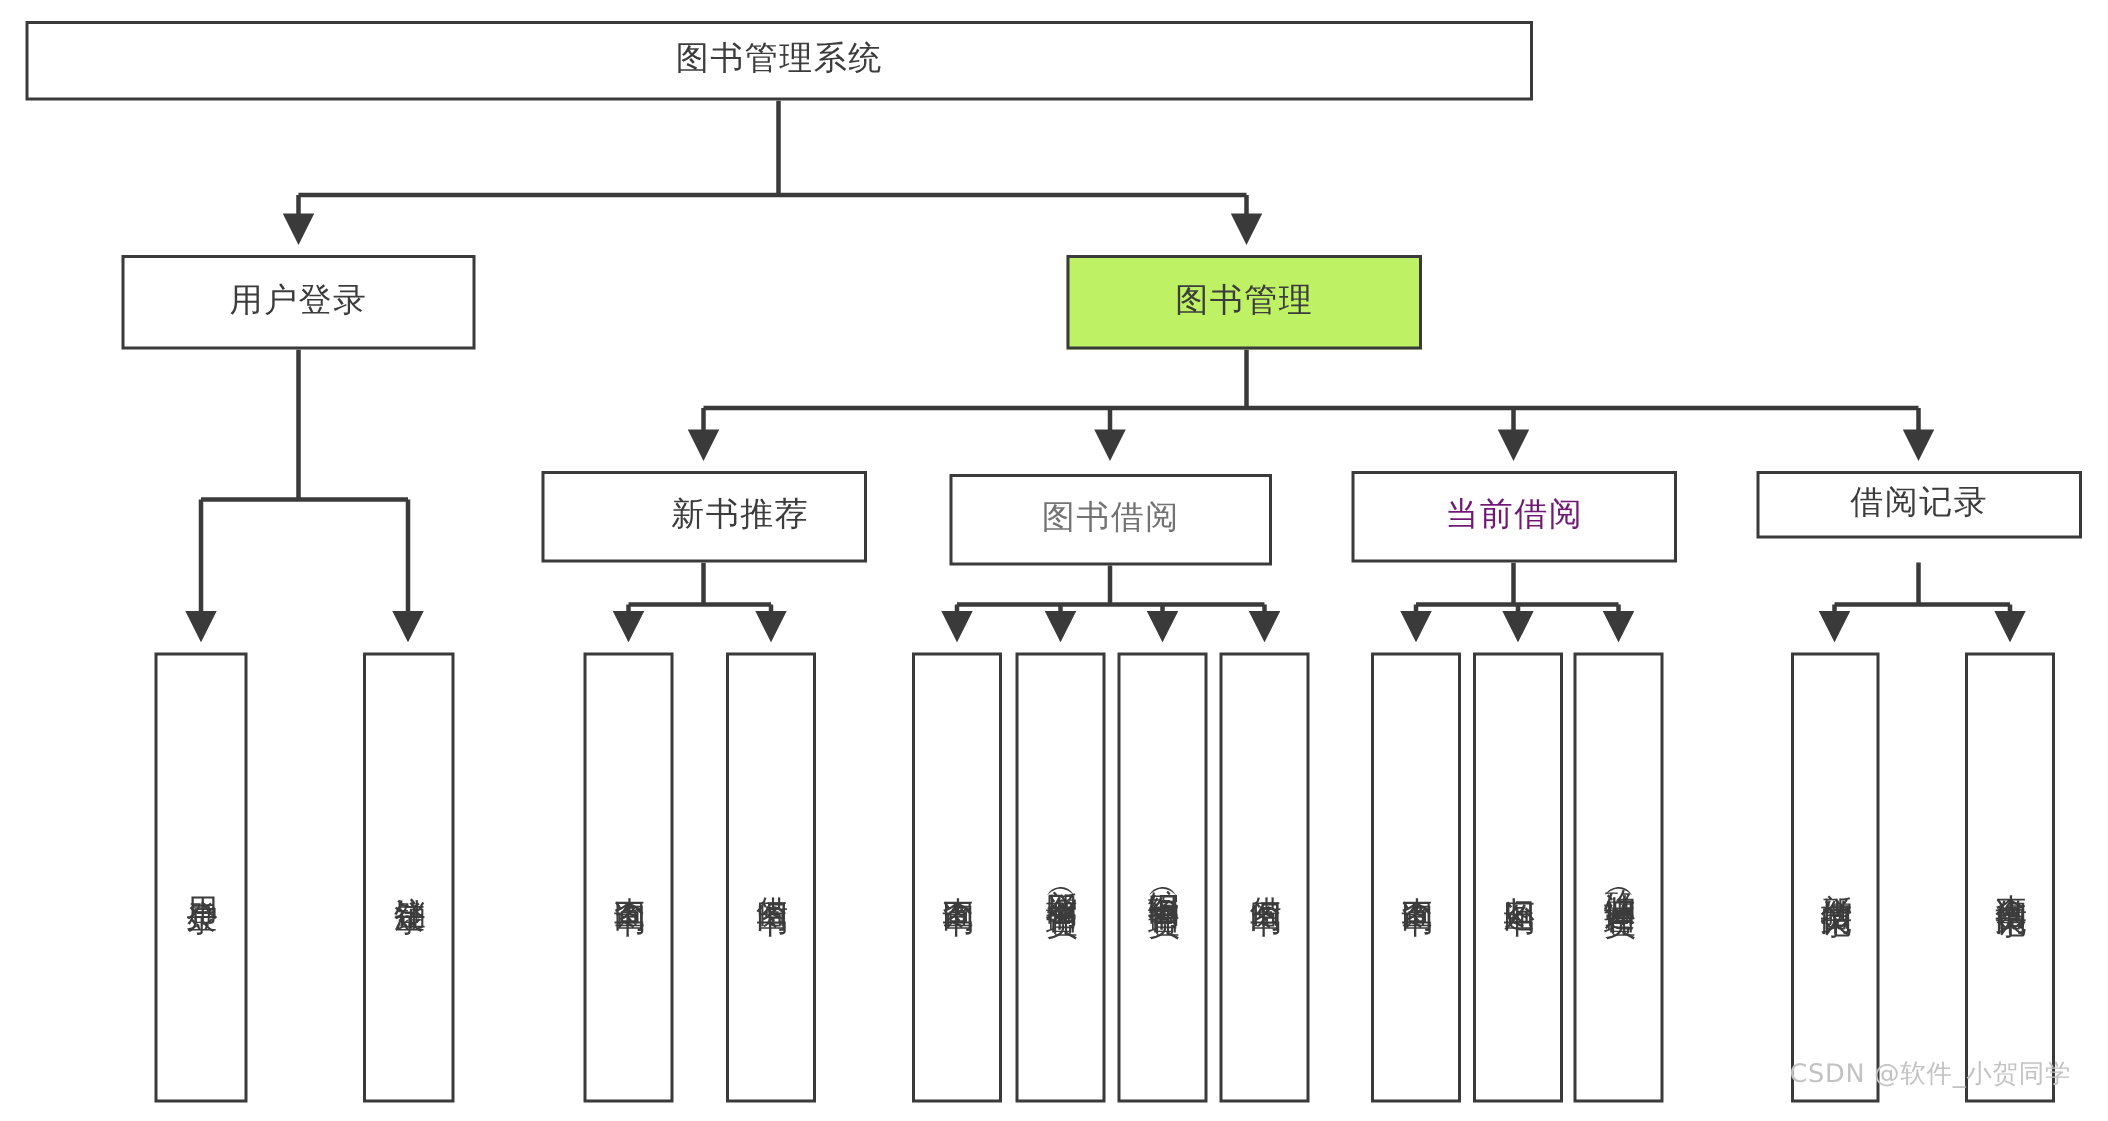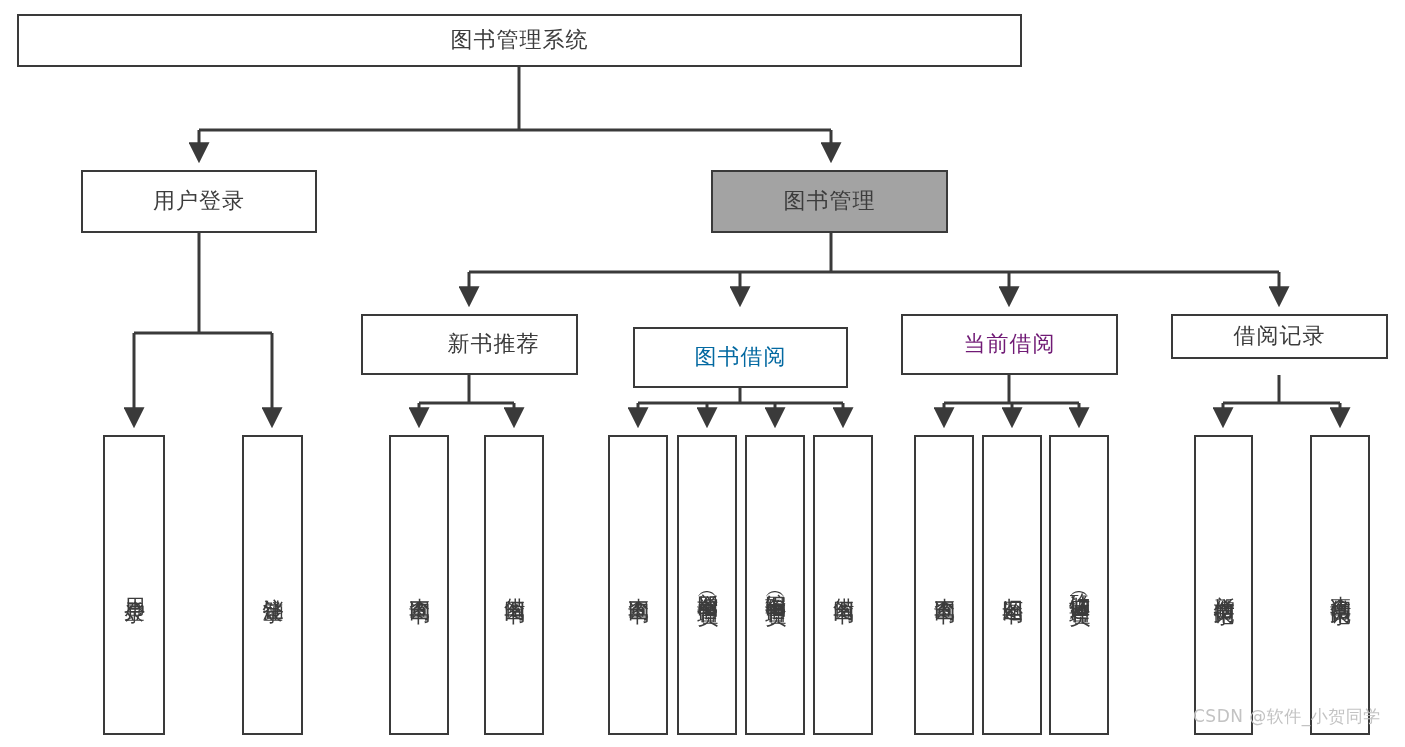--- a/index.html
+++ b/index.html
@@ -122,28 +122,28 @@
     </g>
   </svg>
 
   <div class="node horiz" style="left: 17px; top: 14px; width: 1005px; height: 53px; border-color: rgb(58, 58, 58); background: rgb(255, 255, 255); color: rgb(60, 60, 60);">
     <span>图书管理系统</span>
   </div>
 
   <div class="node horiz" style="left: 81px; top: 170px; width: 236px; height: 63px; border-color: rgb(58, 58, 58); background: rgb(255, 255, 255); color: rgb(60, 60, 60);">
     <span>用户登录</span>
   </div>
-  <div class="node horiz" style="left: 711px; top: 170px; width: 237px; height: 63px; border-color: rgb(58, 58, 58); background: #a3a3a3; color: rgb(60, 60, 60);">
+  <div class="node horiz" style="left: 711px; top: 170px; width: 237px; height: 63px; border-color: rgb(58, 58, 58); background: #bef264; color: rgb(60, 60, 60);">
     <span>图书管理</span>
   </div>
 
   <div class="node horiz" style="left: 361px; top: 314px; width: 217px; height: 61px; border-color: rgb(58, 58, 58); background: rgb(255, 255, 255); color: rgb(60, 60, 60); padding-left: 48px;">
     <span>新书推荐</span>
   </div>
-  <div class="node horiz" style="left: 633px; top: 327px; width: 215px; height: 61px; border-color: rgb(58, 58, 58); background: rgb(255, 255, 255); color: #0369a1;">
+  <div class="node horiz" style="left: 633px; top: 316px; width: 215px; height: 61px; border-color: rgb(58, 58, 58); background: rgb(255, 255, 255); color: #737373;">
     <span>图书借阅</span>
   </div>
   <div class="node horiz" style="left: 901px; top: 314px; width: 217px; height: 61px; border-color: rgb(58, 58, 58); background: rgb(255, 255, 255); color: #701a75;">
     <span>当前借阅</span>
   </div>
   <div class="node horiz" style="left: 1171px; top: 314px; width: 217px; height: 45px; border-color: rgb(58, 58, 58); background: rgb(255, 255, 255); color: rgb(60, 60, 60);">
     <span>借阅记录</span>
   </div>
 
   <div class="node vert" style="left: 103px; top: 435px; width: 62px; height: 300px; border-color: rgb(58, 58, 58); background: rgb(255, 255, 255); color: rgb(60, 60, 60);">

